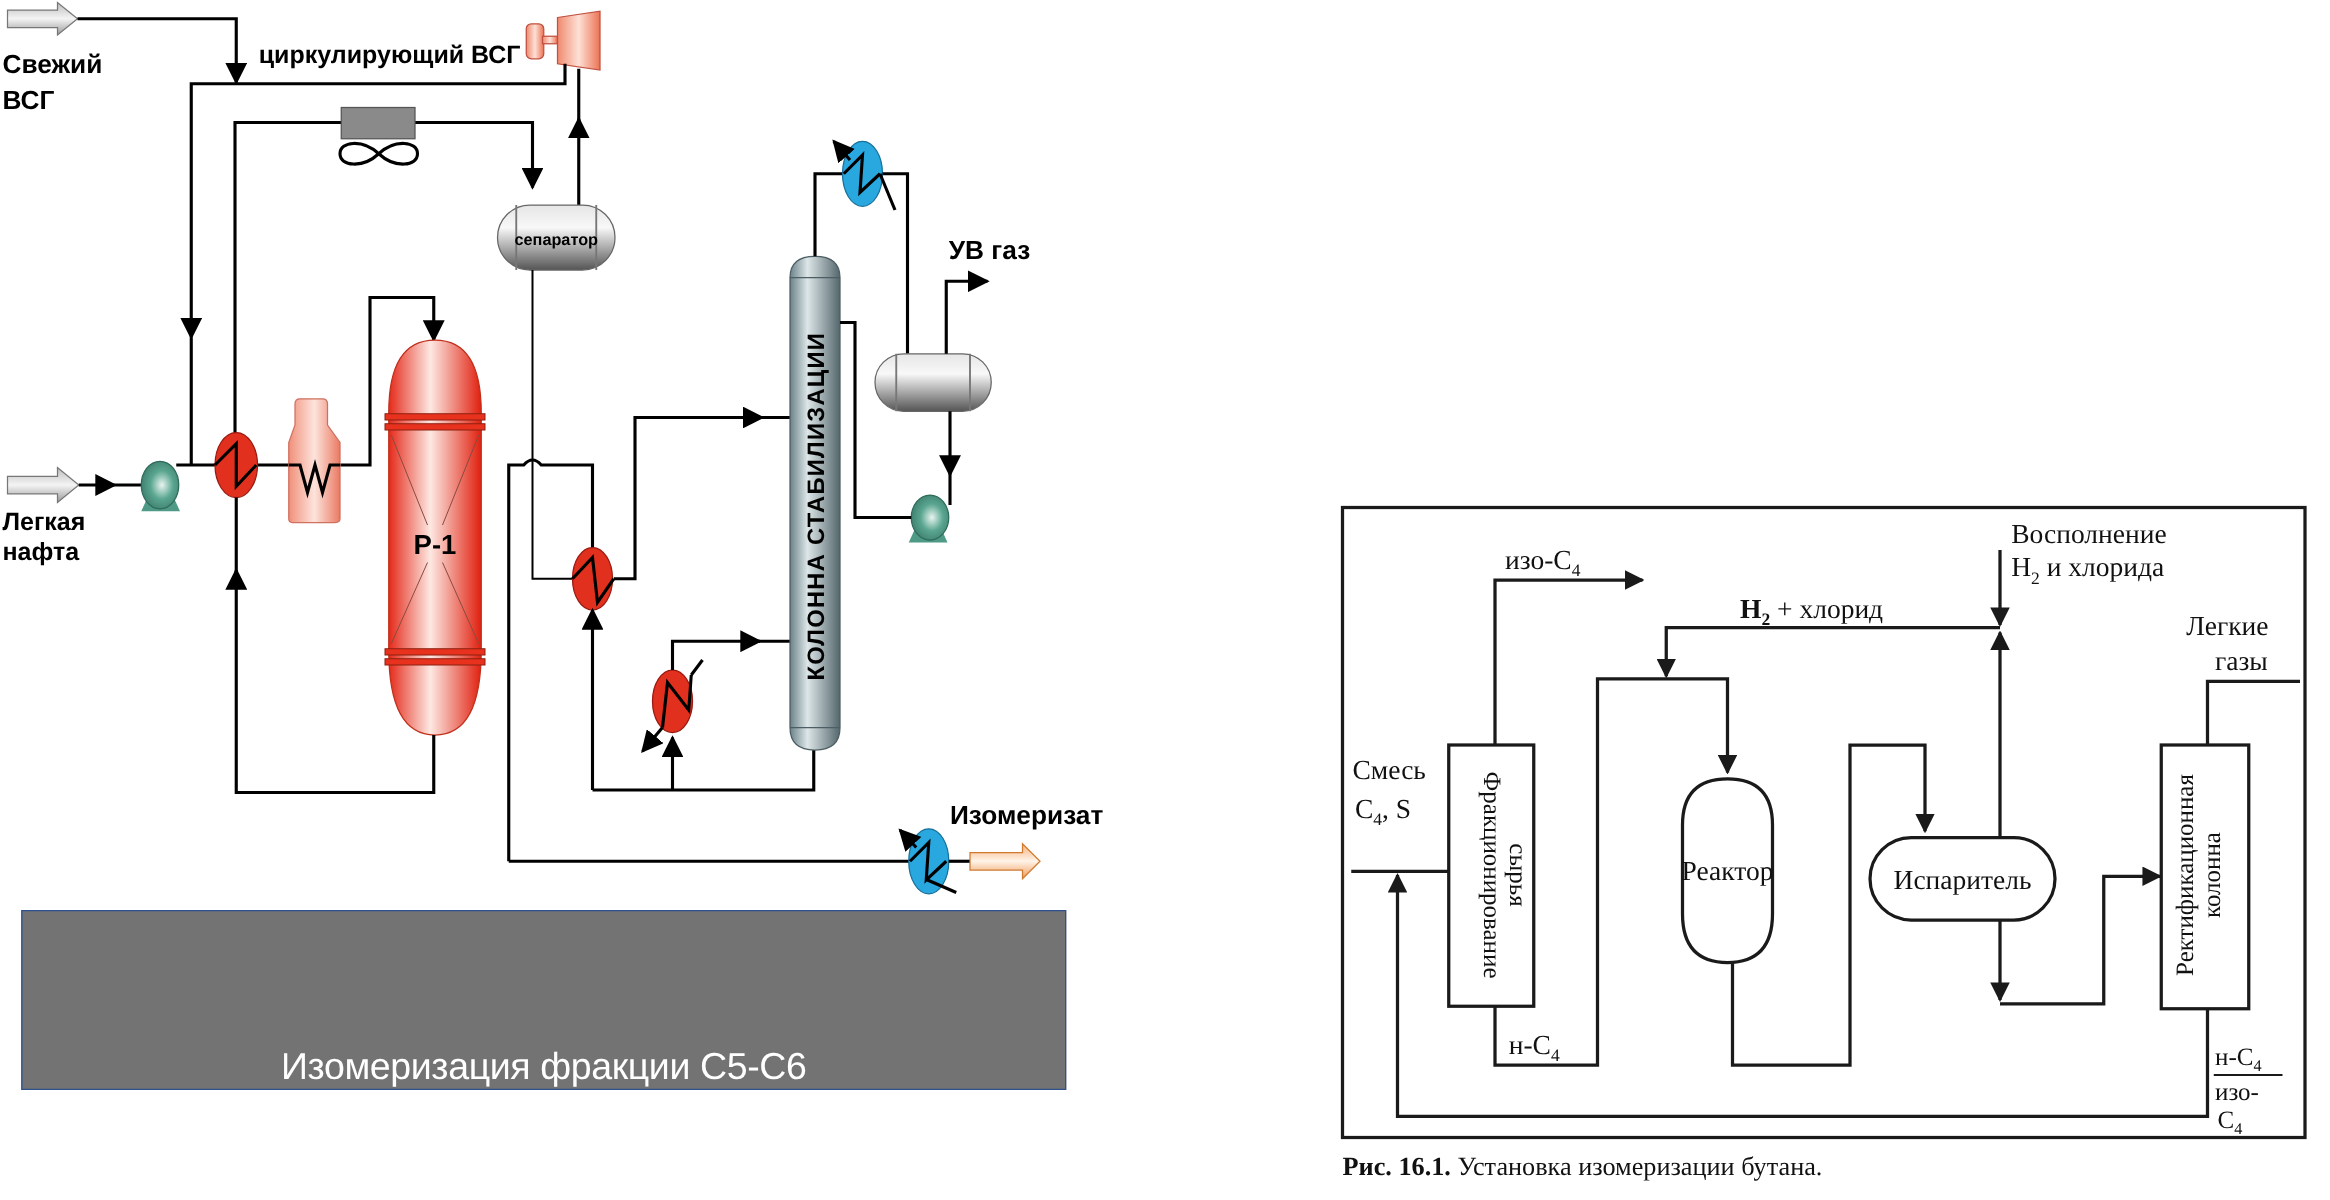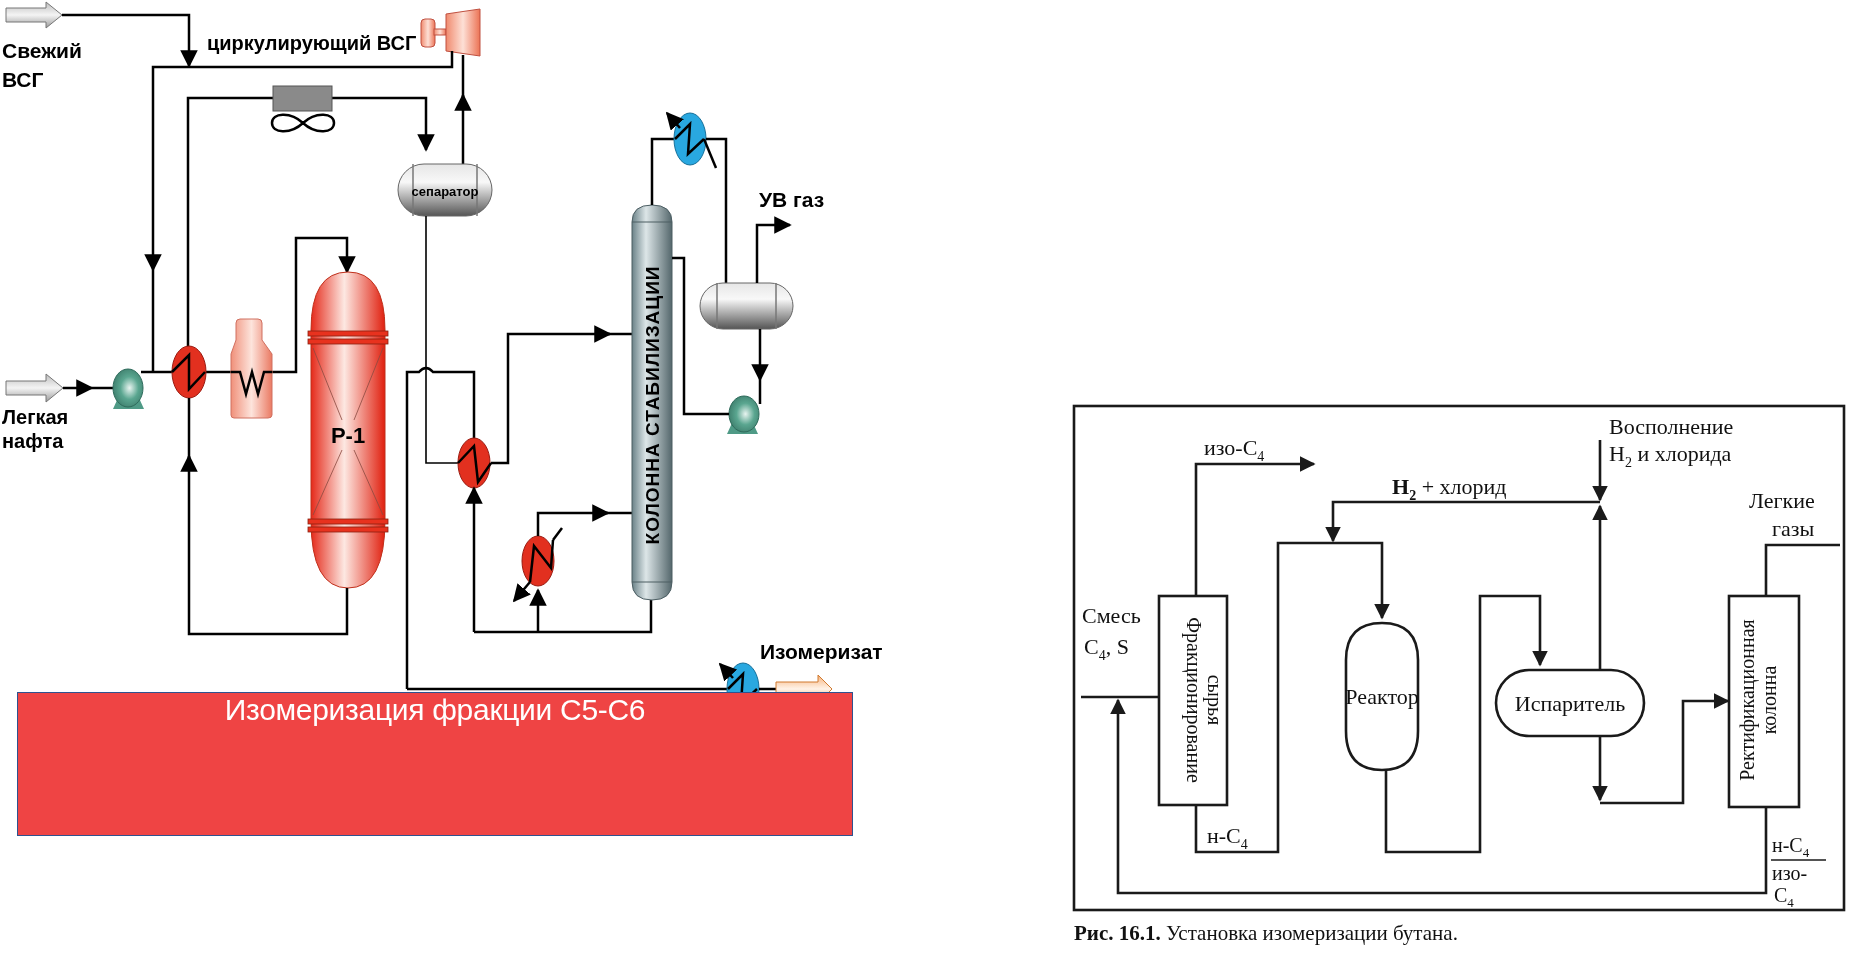--- a/index.html
+++ b/index.html
@@ -6,23 +6,23 @@
   body { width: 1864px; height: 960px; position: relative; overflow: hidden; }
   svg { position: absolute; left: 0; top: 0; }
   .lbl { font-family: "Liberation Sans", sans-serif; font-weight: bold; fill: #000; }
   .lbl-cond { font-family: "Liberation Sans", sans-serif; font-weight: bold; fill: #000; }
   .serif { font-family: "Liberation Serif", serif; fill: #111; }
   .serif-b { font-family: "Liberation Serif", serif; fill: #111; font-weight: bold; }
   .pipe { stroke: #000; stroke-width: 2.5; fill: none; }
   .thin { stroke: #000; stroke-width: 1.6; fill: none; }
   .bw { stroke: #1a1a1a; stroke-width: 2.6; fill: none; }
   .banner {
-    position: absolute; left: 17px; top: 692px; width: 836px; height: 144px;
-    background: #ef4444; border: 1.5px solid #2f528f; box-sizing: border-box;
-    display: flex; align-items: flex-start; justify-content: center;
+    position: absolute; left: 17px; top: 728px; width: 836px; height: 144px;
+    background: #737373; border: 1.5px solid #2f528f; box-sizing: border-box;
+    display: flex; align-items: flex-end; justify-content: center;
   }
   .banner-text {
     font-family: "Liberation Sans", sans-serif; color: #ffffff; font-size: 30px;
     letter-spacing: -0.3px;
   }
 </style>
 </head>
 <body>
 
 <svg width="1864" height="960" viewBox="0 0 1864 960">

